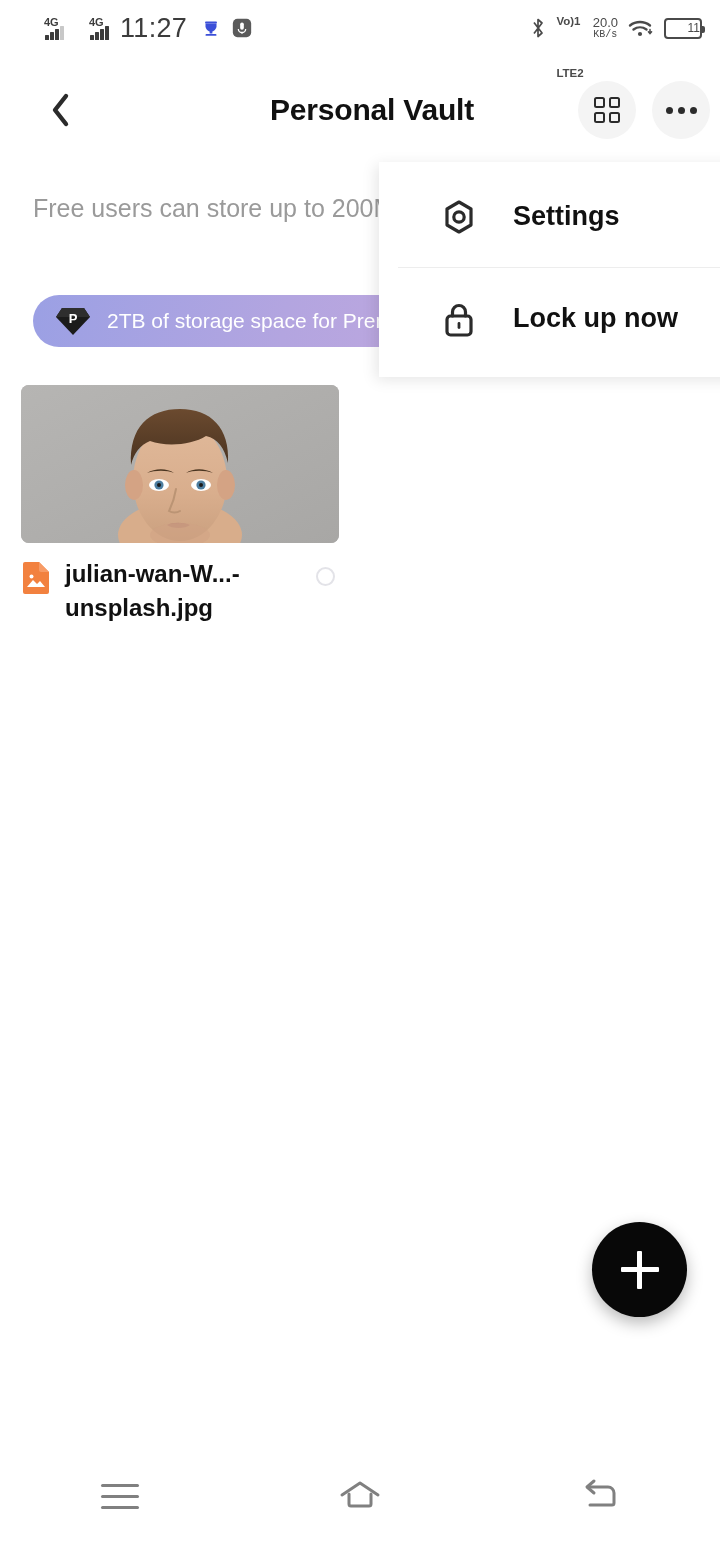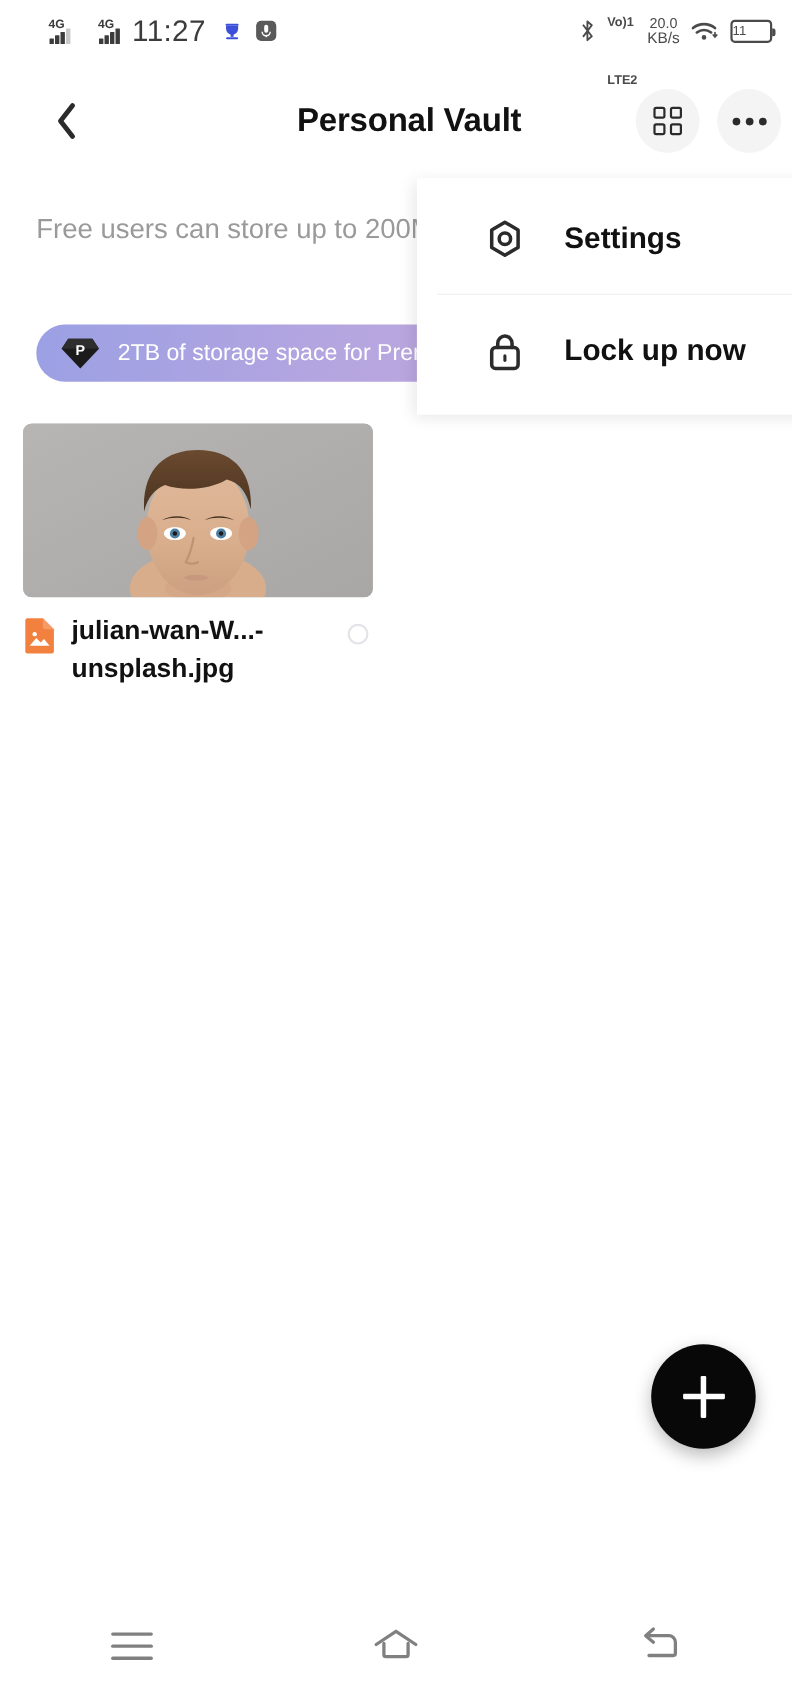--- a/index.html
+++ b/index.html
@@ -84,29 +84,29 @@
   }
   .volte-block span { white-space: nowrap; margin-top: 40px; }
   .speed-block {
     display: flex;
     flex-direction: column;
     align-items: center;
     line-height: 1.05;
     color: #4a4a4a;
   }
   .speed-val { font-size: 13px; }
-  .speed-unit { font-size: 14px; }
+  .speed-unit { font-size: 10px; font-family: Liberation Mono, monospace; }
   .battery {
     width: 38px; height: 21px;
     border: 2px solid #4a4a4a;
     border-radius: 4px;
     position: relative;
     display: flex;
     align-items: center;
-    justify-content: flex-start;
+    justify-content: flex-end;
     font-size: 12px;
     color: #4a4a4a;
   }
   .battery::after {
     content: "";
     position: absolute;
     right: -5px; top: 6px;
     width: 3px; height: 7px;
     background: #4a4a4a;
     border-radius: 0 2px 2px 0;

